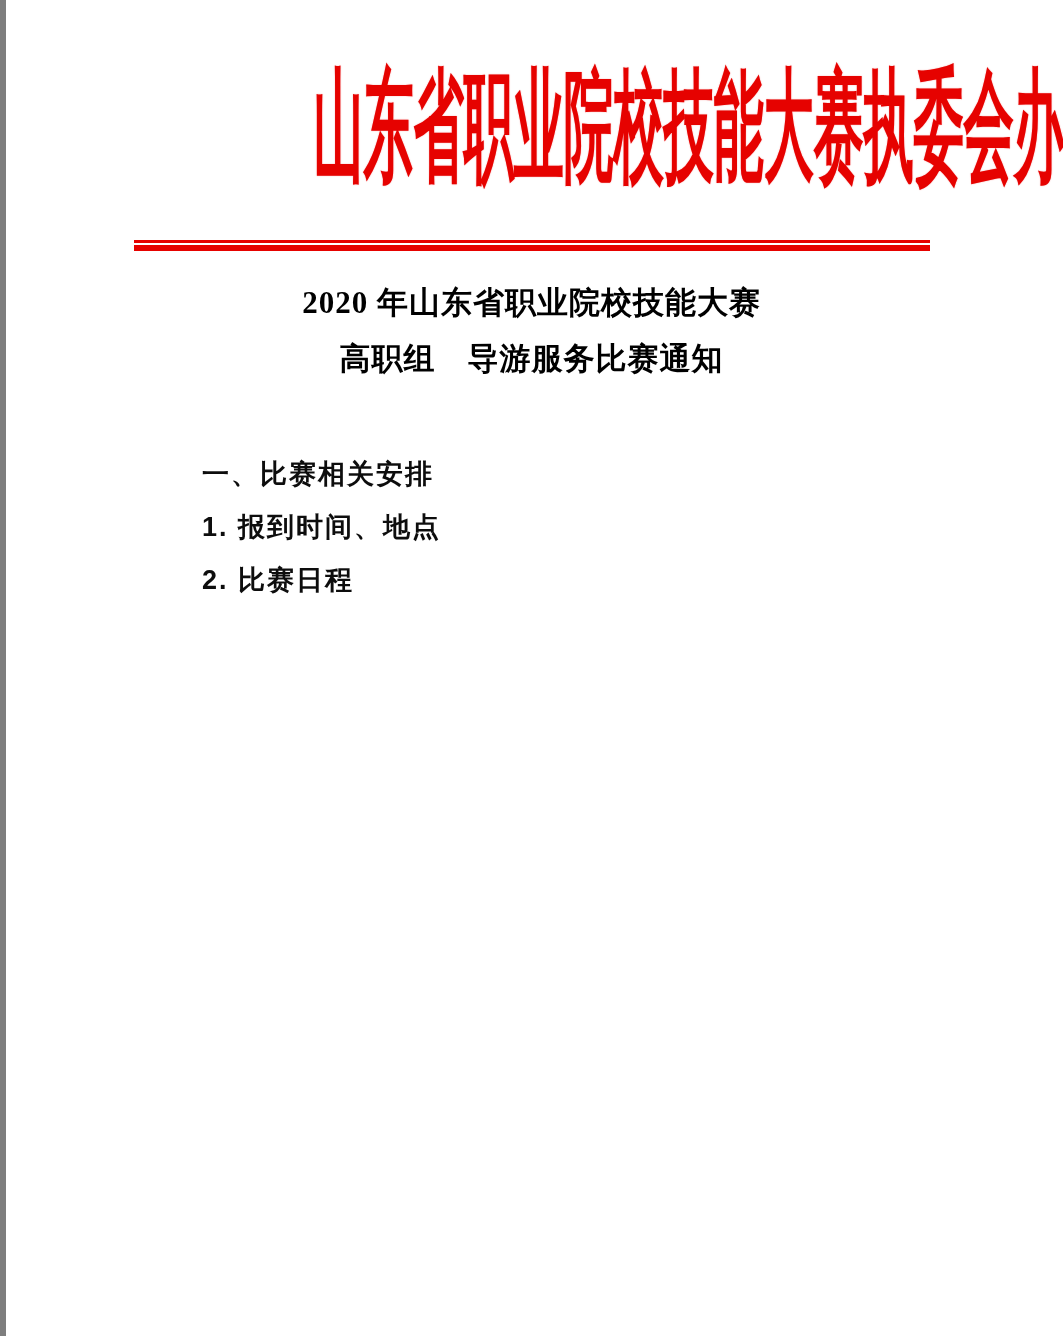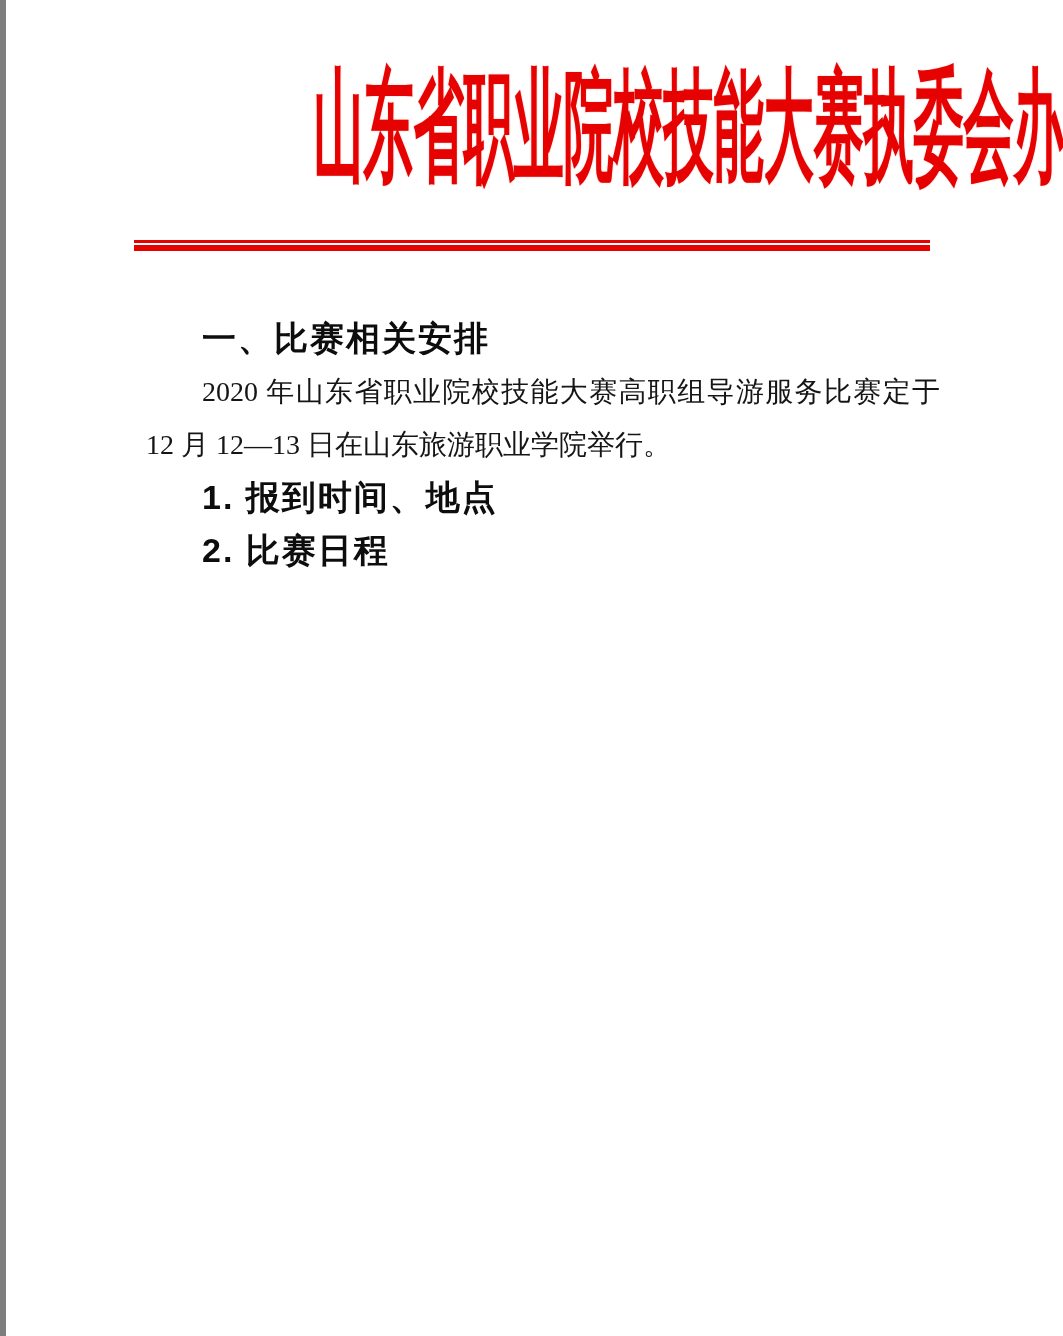--- a/index.html
+++ b/index.html
@@ -59,21 +59,21 @@
     margin: 61px 123px 0 146px;
     font-family: "Liberation Serif", serif;
     font-size: 28px;
     line-height: 53px;
     color: var(--ink, #151515);
     text-align: justify;
   }
   .doc-body h2, .doc-body h3 {
     margin: 0;
     font-family: "Liberation Sans", sans-serif;
-    font-size: 34px;
+    font-size: 27px;
     font-weight: bold;
     line-height: 53px;
     text-indent: 56px;
     text-align: left;
     color: #0d0d0d;
     letter-spacing: 2px;
   }
   .doc-body p {
     margin: 0;
     text-indent: 56px;
@@ -86,25 +86,28 @@
   <div class="edge-bar"></div>
 
   <header>
     <div class="letterhead">山东省职业院校技能大赛执委会办公室</div>
     <div class="red-rule">
       <div class="rule-thin"></div>
       <div class="rule-thick"></div>
     </div>
   </header>
 
+  <div class="doc-title">
+    <div>2020 年山东省职业院校技能大赛</div>
+    <div>高职组　导游服务比赛通知</div>
+  </div>
 
   <main class="doc-body">
     <h2>一、比赛相关安排</h2>
 
-    <p>2020 年山东省职业院校技能大赛高职组导游服务比赛定于 12 月 12—13 日在山东旅游职业学院举行。</p>
 
     <h3>1. 报到时间、地点</h3>
 
 
 
 
     <h3>2. 比赛日程</h3>
   </main>
 </div>
 

